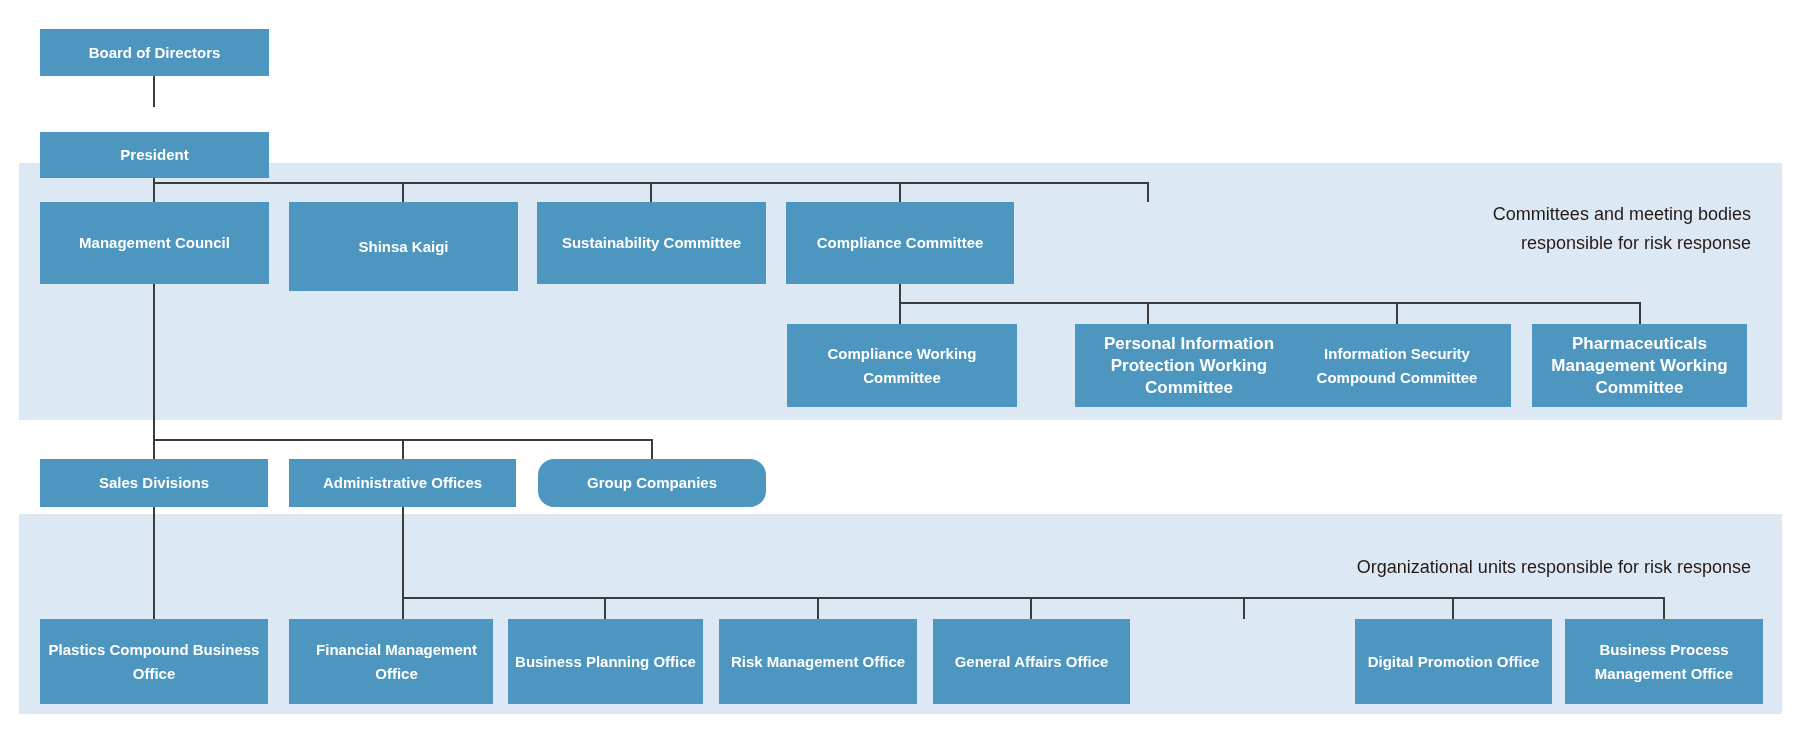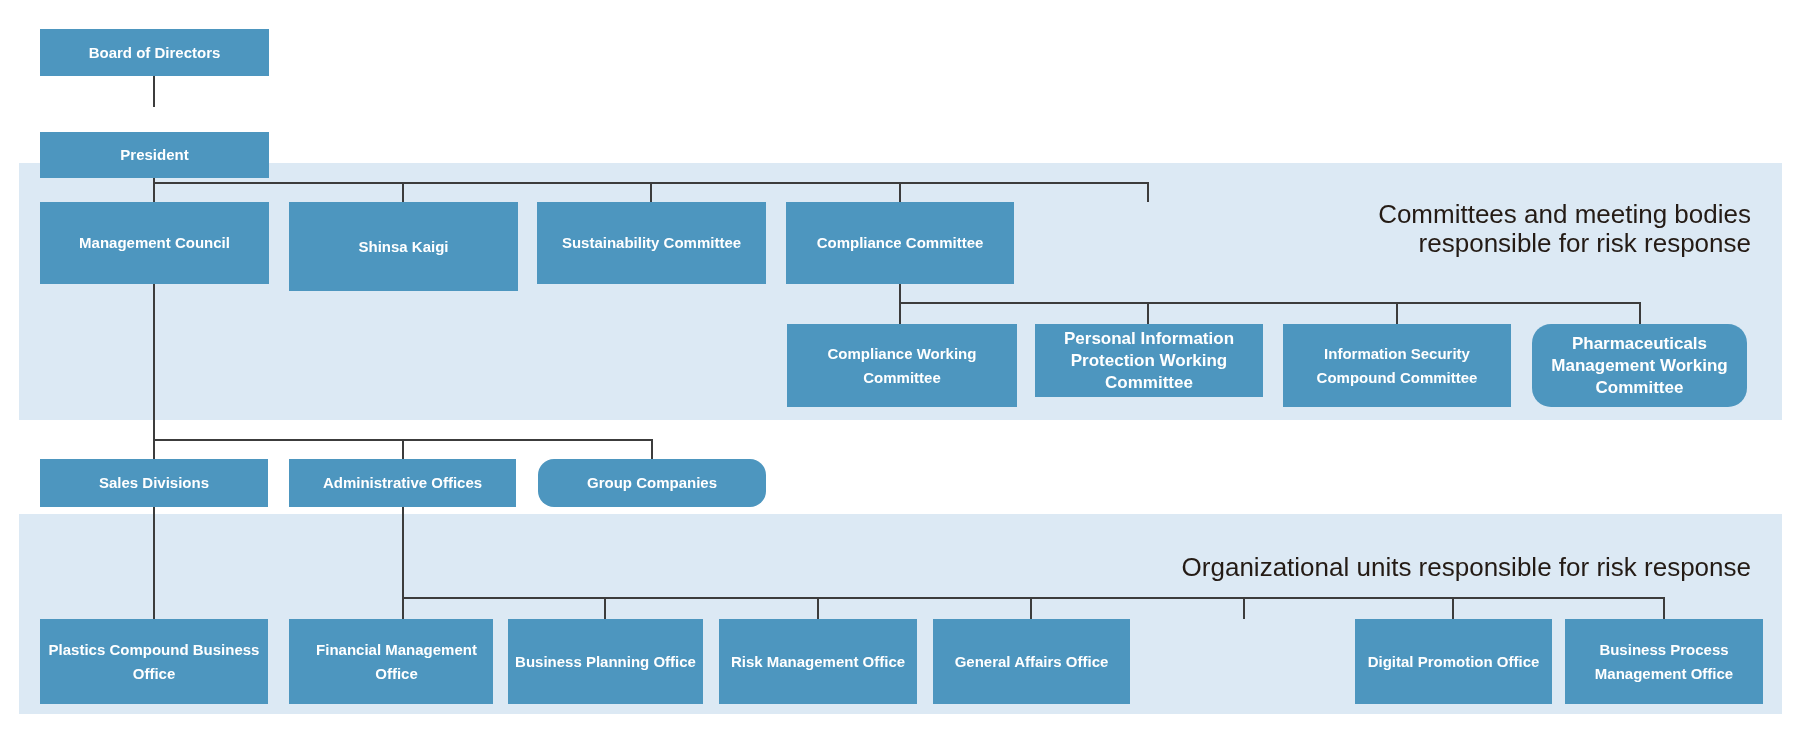--- a/index.html
+++ b/index.html
@@ -31,23 +31,23 @@
   .b-board{left:40px;top:29px;width:229px;height:47px;}
   .b-president{left:40px;top:107px;width:229px;height:46px;margin-top:25px;}
   
   .b-mc{left:40px;top:202px;width:229px;height:82px;}
   .b-shinsa{left:289px;top:202px;width:229px;height:89px;}
   .b-sustain{left:537px;top:202px;width:229px;height:82px;}
   .b-compliance{left:786px;top:202px;width:228px;height:82px;}
   .b-export{left:1035px;top:202px;width:228px;height:82px;}
   
   .b-cwc{left:787px;top:324px;width:230px;height:83px;}
-  .b-piwc{left:1035px;top:324px;width:228px;height:73px;}
+  .b-piwc{left:1075px;top:324px;width:228px;height:83px;}
   .b-iswc{left:1283px;top:324px;width:228px;height:83px;}
-  .b-pmwc{left:1532px;top:324px;width:215px;height:83px;border-radius:19px;}
+  .b-pmwc{left:1532px;top:324px;width:215px;height:83px;}
   
   .b-sales{left:40px;top:459px;width:228px;height:48px;}
   .b-admin{left:289px;top:459px;width:227px;height:48px;}
   .b-group{left:538px;top:459px;width:228px;height:48px;border-radius:16px;}
   
   .b-plastics{left:40px;top:619px;width:228px;height:85px;}
   .b-financial{left:289px;top:619px;width:204px;height:85px;padding-left:17px;}
   .b-busplan{left:508px;top:619px;width:195px;height:85px;}
   .b-risk{left:719px;top:619px;width:198px;height:85px;}
   .b-genaff{left:933px;top:619px;width:197px;height:85px;}
@@ -79,21 +79,21 @@
   .v19{left:1243px;top:598px;height:21px;}
   .v20{left:1452px;top:598px;height:21px;}
   .v21{left:1663px;top:598px;height:21px;}
   .h1{left:153px;top:182px;width:996px;}
   .h2{left:899px;top:302px;width:742px;}
   .h3{left:153px;top:439px;width:500px;}
   .h4{left:402px;top:597px;width:1263px;}
 
   .caption{
     position:absolute;color:var(--caption-text);
-    font-size:26px;line-height:29px;text-align:right;white-space:pre-line;
+    font-size:18px;line-height:29px;text-align:right;white-space:pre-line;
   }
   .cap1{right:49px;top:200px;width:600px;}
   .cap2{right:49px;top:553px;width:700px;}
 </style>
 </head>
 <body>
 
 <div id="canvas">
 
   <div class="band band1"></div>

